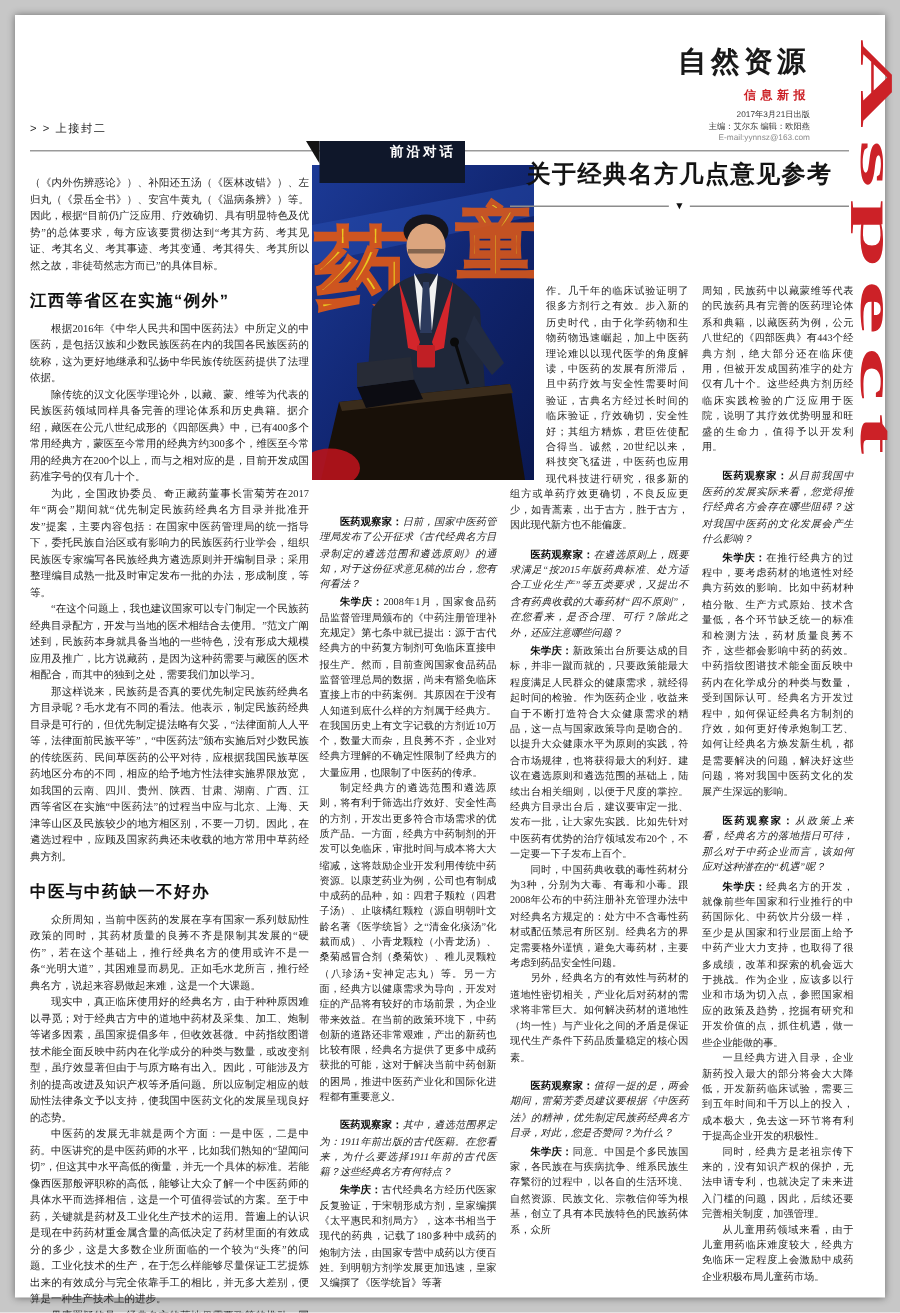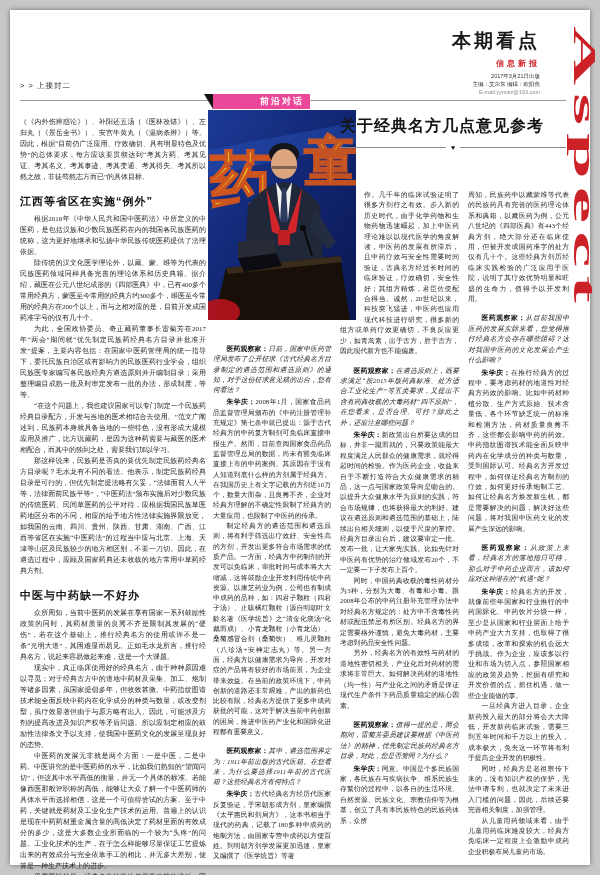--- a/index.html
+++ b/index.html
@@ -13,27 +13,27 @@
   .masthead{position:absolute;right:50px;top:18px;text-align:right;}
   .mh-title{font-size:19px;font-weight:bold;color:#191919;letter-spacing:3px;}
   .mh-paper{font-size:8px;font-weight:bold;color:#cc2127;letter-spacing:3px;margin-top:4px;}
   .mh-date{font-size:5.5px;color:#333;margin-top:4px;}
   .mh-staff{font-size:5.5px;color:#333;margin-top:1px;}
   .mh-email{font-size:5.5px;color:#8a8a8a;margin-top:1px;}
   .aspect{position:absolute;left:590px;top:16px;transform-origin:0 0;
           transform:rotate(90deg) scaleY(0.38);font-family:"Liberation Serif",serif;
           font-size:82px;font-weight:bold;color:#cc2127;letter-spacing:8px;white-space:nowrap;line-height:1;}
   
-  .tag{position:absolute;left:203px;top:84px;width:97px;height:15px;background:#ec4899;z-index:4;
+  .tag{position:absolute;left:203px;top:84px;width:97px;height:28px;background:#0f172a;z-index:4;
        color:#fff;font-size:9px;font-weight:bold;letter-spacing:2px;text-align:right;
        line-height:15px;padding-right:6px;box-sizing:border-box;}
   .fold{position:absolute;left:194px;top:84px;width:0;height:0;z-index:4;
         border-top:15px solid #141414;border-left:9px solid transparent;}
   
-  .headline-block{position:absolute;left:330px;top:106px;width:226px;text-align:left;z-index:2;font-family:Liberation Mono, monospace;}
+  .headline-block{position:absolute;left:330px;top:96px;width:226px;text-align:center;z-index:2;font-family:Liberation Mono, monospace;}
   .headline{font-size:16px;font-weight:bold;color:#141414;letter-spacing:1px;}
   .subheadline{font-size:10.5px;font-weight:bold;color:#222;margin-top:7px;letter-spacing:0.5px;}
   .divider{position:relative;margin-top:10px;border-top:1px solid #8c8c8c;}
   .tri{position:absolute;left:50%;top:-5px;transform:translateX(-50%);background:#fff;
        padding:0 5px;font-size:7px;color:#111;line-height:10px;}
   
   .photo{position:absolute;left:198px;top:100px;width:148px;height:210px;z-index:1;overflow:hidden;}
   .photo svg{display:block;}
   
   .col{position:absolute;text-align:justify;color:#262626;font-family:"Liberation Serif",serif;}
@@ -53,21 +53,21 @@
 </style>
 </head>
 <body>
 
 <div class="page">
 
   <div class="continued">&gt; &gt; 上接封二</div>
   <div class="rule"></div>
 
   <div class="masthead">
-    <div class="mh-title">本期看点</div>
+    <div class="mh-title">自然资源</div>
     <div class="mh-paper">信息新报</div>
     <div class="mh-date">2017年3月21日出版</div>
     <div class="mh-staff">主编：艾尔东  编辑：欧阳燕</div>
     <div class="mh-email">E-mail:yynnsz@163.com</div>
   </div>
 
   <div class="aspect">Aspect</div>
 
   <div class="fold"></div>
   <div class="tag">前沿对话</div>

